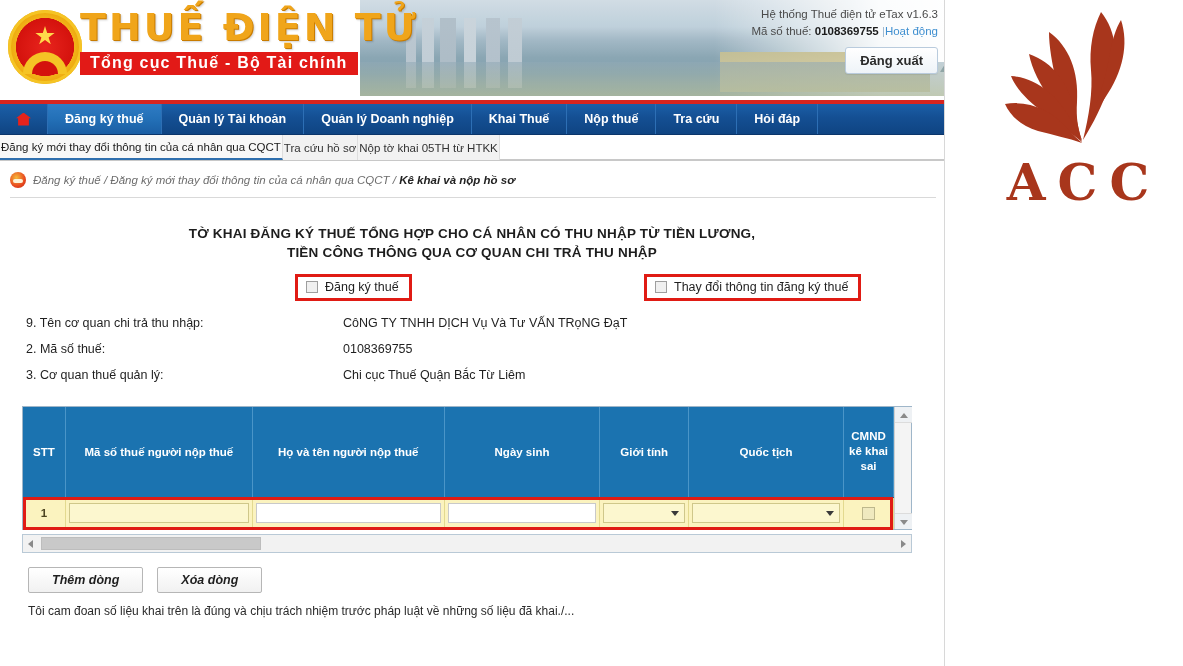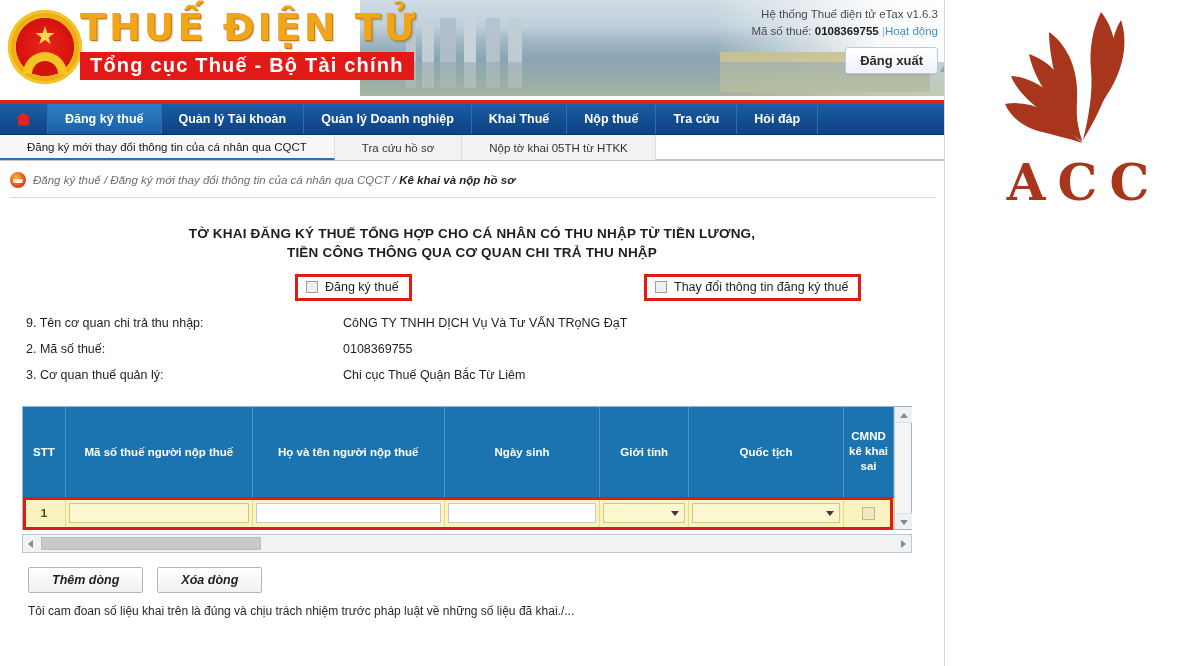--- a/index.html
+++ b/index.html
@@ -127,21 +127,21 @@
     color: #f0a51a;
     text-shadow: 1px 1px 0 #c97c00, 2px 2px 2px rgba(0,0,0,.18);
     line-height: 1.05;
     white-space: nowrap;
   }
   .brand-sub {
     display: inline-block;
     margin-top: 4px;
     background: #e21a17;
     color: #ffffff;
-    font-size: 20px;
+    font-size: 16px;
     font-weight: bold;
     letter-spacing: 1.2px;
     padding: 2px 10px 3px 10px;
     white-space: nowrap;
   }
 
   .hdr-right {
     position: absolute;
     right: 6px; top: 6px;
     text-align: right;
@@ -217,21 +217,21 @@
   .subnav {
     height: 26px;
     background: #f2f2f2;
     border-bottom: 1px solid #c8c8c8;
     display: flex;
     align-items: stretch;
     font-size: 11.5px;
   }
   .subnav-item {
     display: flex; align-items: center;
-    padding: 0 27px;
+    padding: 0 1px;
     color: #333333;
     white-space: nowrap;
     cursor: pointer;
     border-right: 1px solid #dedede;
   }
   .subnav-item.active {
     color: #1a1a1a;
     border-bottom: 2px solid #2f6fae;
     background: #f8f8f8;
   }

